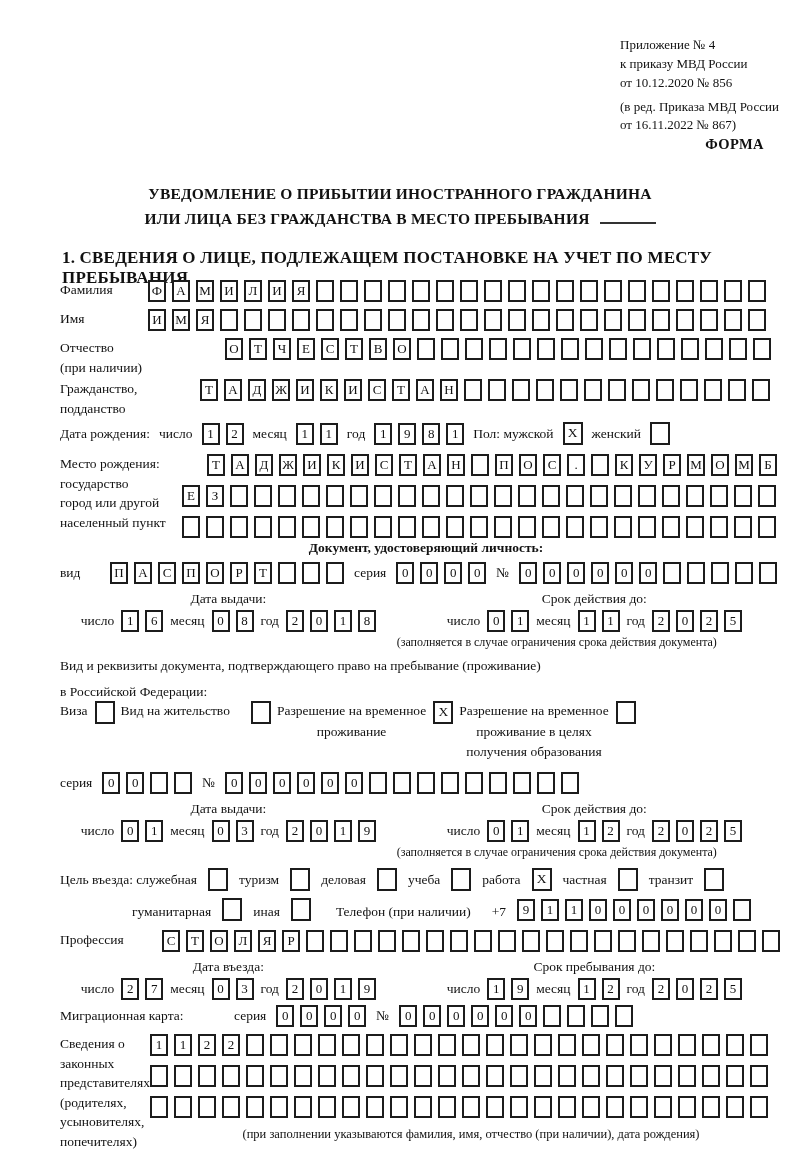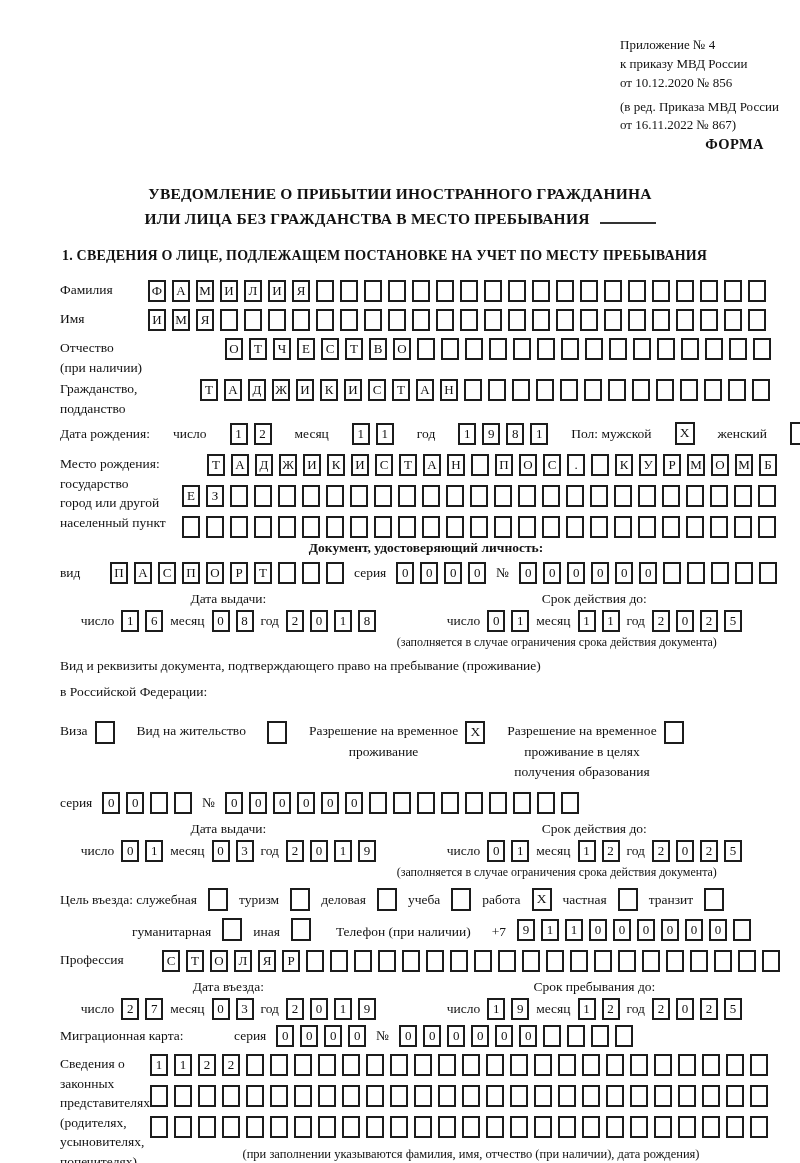--- a/index.html
+++ b/index.html
@@ -3,21 +3,21 @@
 <meta charset="utf-8">
 <style>
   html,body{margin:0;padding:0;background:#ffffff;}
   body{width:800px;height:1163px;font-family:"Liberation Serif","DejaVu Serif",serif;color:#111;}
   .page{position:relative;width:800px;height:1163px;overflow:hidden;background:#fff;}
   .appendix{position:absolute;left:620px;top:36px;font-size:13px;line-height:1.45;width:178px;font-family:Liberation Serif, serif;}
   .appendix .ed{margin-top:5px;}
   .forma{position:absolute;top:136px;right:36px;font-weight:bold;font-size:14.5px;letter-spacing:.4px;}
   .title{position:absolute;top:182px;left:0;width:800px;text-align:center;font-weight:bold;font-size:15.5px;line-height:1.6;letter-spacing:.2px;}
   .blank-line{display:inline-block;width:56px;border-bottom:2px solid #333;margin-left:10px;vertical-align:baseline;}
-  .s1{position:absolute;top:248px;left:62px;width:720px;font-weight:bold;font-size:14px;letter-spacing:.2px;}
+  .s1{position:absolute;top:248px;left:62px;width:720px;font-weight:bold;font-size:17px;letter-spacing:.2px;}
   .content{position:absolute;top:280px;left:60px;width:732px;}
   .row{display:flex;align-items:flex-start;margin-bottom:7px;gap:18px;}
   .lbl{font-size:13.5px;line-height:1.45;flex:none;}
   .cells{display:flex;gap:6px;flex:none;}
   .cell{box-sizing:border-box;flex:none;width:18px;height:22px;border:2px solid #1c1c1c;text-align:center;font-size:13px;line-height:17px;background:#fff;}
   .chk{box-sizing:border-box;flex:none;width:20px;height:23px;border:2px solid #1c1c1c;text-align:center;font-size:13.5px;line-height:18px;background:#fff;}
   .pair{display:flex;align-items:flex-start;gap:7px;}
   .center-heading{text-align:center;font-weight:bold;font-size:13.5px;margin:2px 0 6px 0;}
   .dates{display:flex;margin:4px 0 2px 0;}
   .dgroup-l{width:46%;}
@@ -176,21 +176,21 @@
           <span class="cell"></span>
           <span class="cell"></span>
           <span class="cell"></span>
           <span class="cell"></span>
           <span class="cell"></span>
           <span class="cell"></span>
           <span class="cell"></span>
         </div>
     </div>
 
-    <div class="row" style="align-items:center;gap:23px;margin-bottom:9px">
+    <div class="row" style="align-items:center;gap:9px;margin-bottom:9px">
       <span class="lbl">Дата рождения:</span>
       <span class="lbl">число</span>
       <span class="cells">
           <span class="cell">1</span>
           <span class="cell">2</span>
         </span>
       <span class="lbl">месяц</span>
       <span class="cells">
           <span class="cell">1</span>
           <span class="cell">1</span>
@@ -382,21 +382,21 @@
               <span class="cell">5</span>
             </span>
         </div>
         <div class="dnote">(заполняется в случае ограничения срока действия документа)</div>
       </div>
     </div>
 
     <div class="lbl" style="margin-top:6px">Вид и реквизиты документа, подтверждающего право на пребывание (проживание)</div>
     <div class="lbl" style="margin-top:6px">в Российской Федерации:</div>
 
-    <div class="row" style="gap:22px;margin-top:20px">
+    <div class="row" style="gap:6px;margin-top:0">
       <span class="pair">
         <span class="lbl">Виза</span>
         <span class="chk"></span>
       </span>
       <span class="pair">
         <span class="lbl">Вид на жительство</span>
         <span class="chk" style="margin-left:14px"></span>
       </span>
       <span class="pair">
         <span class="ctr">

